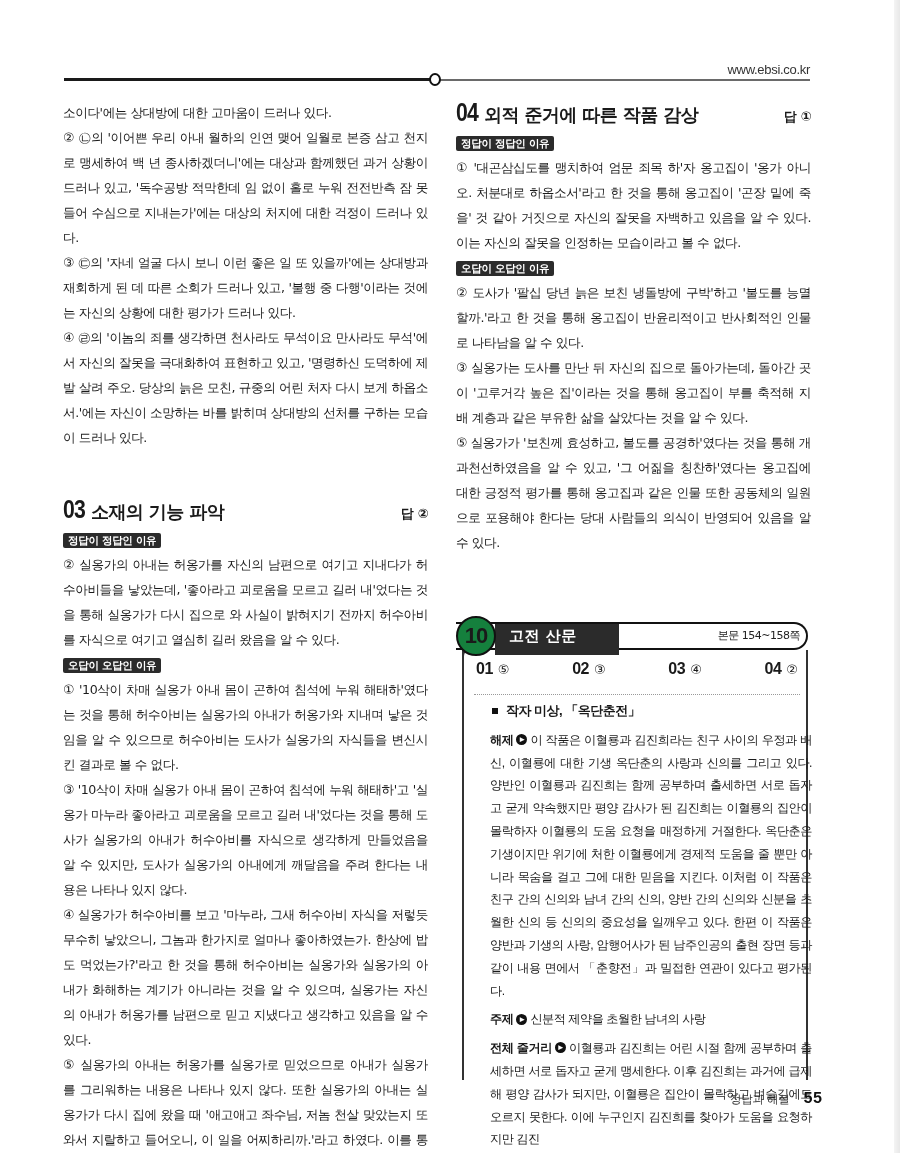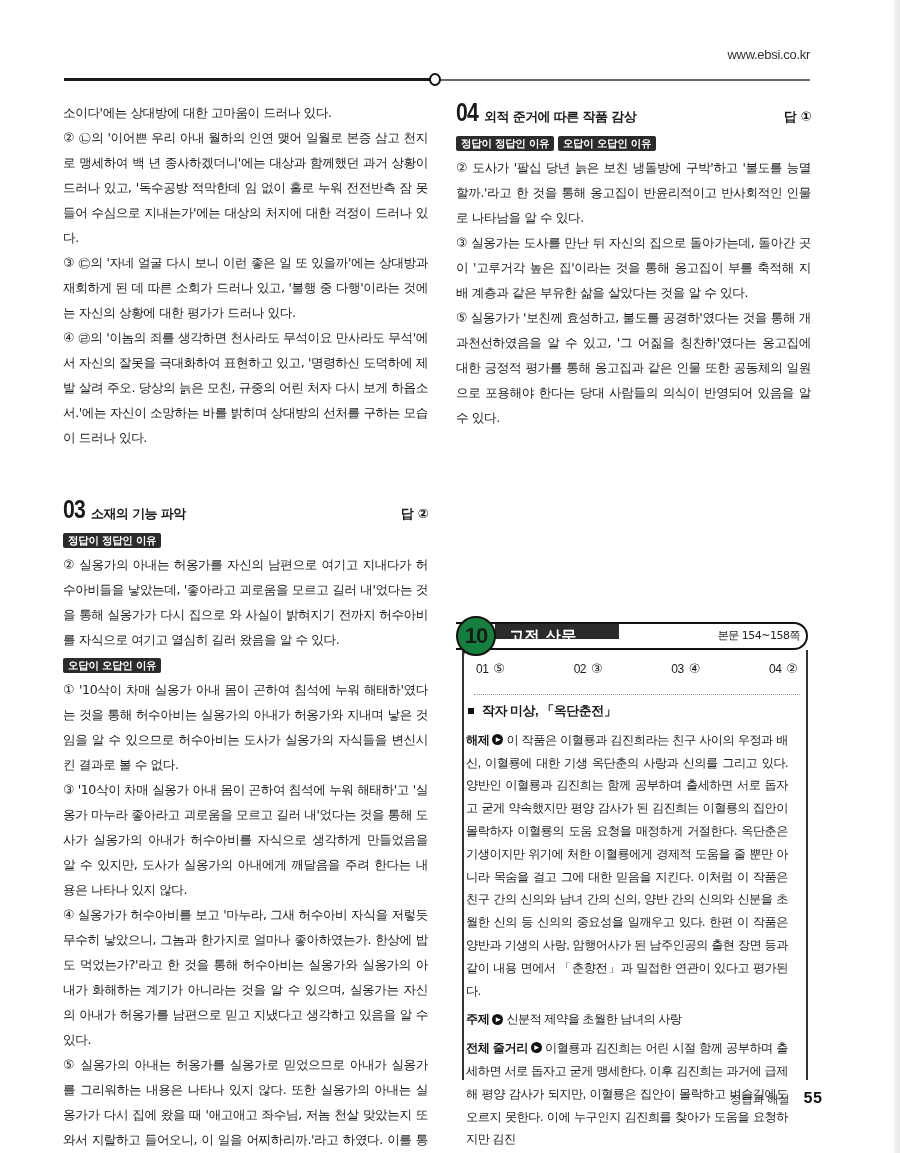--- a/index.html
+++ b/index.html
@@ -1,61 +1,61 @@
 <!DOCTYPE html>
 <html><head>
 <meta charset="utf-8">
 <style>
   html, body { margin:0; padding:0; background:#ffffff; }
   body { width:900px; height:1153px; position:relative; overflow:hidden;
          font-family:"DejaVu Sans", "Liberation Sans", sans-serif; color:#1a1a1a; }
-  .site-url { position:absolute; top:47px; right:90px; font-size:13px; color:#333;
+  .site-url { position:absolute; top:62px; right:90px; font-size:13px; color:#333;
               font-family:"Liberation Sans", sans-serif; letter-spacing:-0.3px; }
   .top-rule-left { position:absolute; top:78px; left:64px; width:368px; height:3px; background:#1a1a1a; }
   .top-rule-right { position:absolute; top:79px; left:440px; width:370px; height:2px; background:#6a6a6a; }
   .top-rule-dot { position:absolute; top:73px; left:429px; width:8px; height:9px; border:2.5px solid #111;
                   border-radius:50%; background:#fff; }
   .right-edge { position:absolute; top:0; right:0; width:6px; height:1153px;
                 background:linear-gradient(90deg,#f4f4f4,#e8e8e8); }
 
   .col { position:absolute; font-size:12.6px; line-height:25px; letter-spacing:-0.4px; text-align:justify; }
   .col-left { left:63px; top:100px; width:365px; }
   .col-right { left:456px; top:100px; width:355px; }
   .col p { margin:0; }
 
   .q-head { display:flex; align-items:baseline; justify-content:space-between; margin:0; height:30px; }
   .q-num { font-family:"Liberation Sans", sans-serif; font-weight:bold; font-size:25px; letter-spacing:-1px;
            transform:scaleX(0.85); transform-origin:left; display:inline-block; width:26px; }
-  .q-title { font-size:13px; font-weight:bold; letter-spacing:-0.6px; margin-left:2px; }
+  .q-title { font-size:18px; font-weight:bold; letter-spacing:-0.6px; margin-left:2px; }
   .q-left { display:flex; align-items:baseline; }
   .q-ans { font-size:13px; font-weight:bold; }
   .badge { display:inline-block; background:#2b2b2b; color:#fff; font-size:10.5px; font-weight:bold;
            padding:0 5px; line-height:15px; border-radius:2px; letter-spacing:-0.3px; margin-top:2px; }
   .gap { height:38px; }
 
   
   .s10 { position:absolute; left:456px; top:616px; width:352px; height:460px; }
   .s10-header { position:absolute; left:0; top:6px; width:350px; height:24px; border:2.5px solid #111;
                 border-left:none; border-radius:0 14px 14px 0; background:#fff; }
   .s10-circle { position:absolute; left:0; top:0; width:36px; height:36px; border:2.5px solid #111;
                 border-radius:50%; background:#15803d; z-index:3; display:flex; align-items:center; justify-content:center;
                 font-family:"Liberation Sans", sans-serif; font-weight:bold; font-size:22px; letter-spacing:-1px; }
-  .s10-title { position:absolute; left:39px; top:8px; height:15px; width:124px; background:#2b2b2b; color:#fff;
+  .s10-title { position:absolute; left:39px; top:8px; height:31px; width:124px; background:#2b2b2b; color:#fff;
                font-weight:bold; font-size:15px; line-height:25px; padding-left:14px; letter-spacing:0.5px; z-index:2; box-sizing:border-box; }
   .s10-pages { position:absolute; right:8px; top:12px; font-size:11px; color:#222; letter-spacing:-0.5px; z-index:2; }
   .s10-body { position:absolute; left:6px; top:34px; width:342px; height:430px; border:2px solid #333;
               border-top:none; border-bottom:none; border-radius:0 0 0 0; }
   .s10-body::before { content:""; position:absolute; left:-2px; top:-2px; width:14px; height:12px;
                       border-left:2px solid #333; border-top:2px solid #333; border-radius:8px 0 0 0; }
   .ans-row { position:absolute; left:12px; top:10px; width:322px; display:flex; justify-content:space-between;
              font-size:14px; }
-  .ans-row .an { font-family:"Liberation Sans", sans-serif; font-weight:normal; font-size:12px; letter-spacing:-0.5px; }
+  .ans-row .an { font-family:"Liberation Sans", sans-serif; font-weight:bold; font-size:16px; letter-spacing:-0.5px; }
   .ans-row .av { font-size:13px; margin-left:5px; }
   .dotline { position:absolute; left:10px; top:44px; width:326px; border-top:1.5px dotted #999; }
-  .s10-text { position:absolute; left:2px; top:50px; width:322px; font-size:12.2px; line-height:22.8px;
+  .s10-text { position:absolute; left:26px; top:50px; width:322px; font-size:12.2px; line-height:22.8px;
               letter-spacing:-0.5px; text-align:justify; font-family:"Liberation Sans", "DejaVu Sans", sans-serif; }
   .s10-text p { margin:0; }
   .work-title { font-weight:bold; font-size:13px; margin-bottom:6px !important; }
   .work-title .sq { display:inline-block; width:6px; height:6px; background:#111; margin:0 8px 2px 2px; vertical-align:middle; }
   .lbl { font-weight:bold; }
   .arrow-icon { display:inline-block; width:11px; height:11px; border-radius:50%; background:#111; color:#fff;
                 font-size:8px; line-height:11px; text-align:center; vertical-align:middle; margin:0 3px 2px 3px; }
   .spacer6 { height:6px; }
 
   .footer { position:absolute; top:1090px; left:730px; font-size:11.5px; color:#333; letter-spacing:-0.3px; }
@@ -97,20 +97,21 @@
 
 <div class="col col-right">
   <div class="q-head">
     <div class="q-left">
       <span class="q-num">04</span>
       <span class="q-title">외적 준거에 따른 작품 감상</span>
     </div>
     <span class="q-ans">답 ①</span>
   </div>
   <span class="badge">정답이 정답인 이유</span>
+  <p>① '대곤삼십도를 맹치하여 엄문 죄목 하'자 옹고집이 '옹가 아니오. 처분대로 하옵소서'라고 한 것을 통해 옹고집이 '곤장 밑에 죽을' 것 같아 거짓으로 자신의 잘못을 자백하고 있음을 알 수 있다. 이는 자신의 잘못을 인정하는 모습이라고 볼 수 없다.</p>
   <span class="badge">오답이 오답인 이유</span>
   <p>② 도사가 '팔십 당년 늙은 보친 냉돌방에 구박'하고 '불도를 능멸할까.'라고 한 것을 통해 옹고집이 반윤리적이고 반사회적인 인물로 나타남을 알 수 있다.</p>
   <p>③ 실옹가는 도사를 만난 뒤 자신의 집으로 돌아가는데, 돌아간 곳이 '고루거각 높은 집'이라는 것을 통해 옹고집이 부를 축적해 지배 계층과 같은 부유한 삶을 살았다는 것을 알 수 있다.</p>
   <p>⑤ 실옹가가 '보친께 효성하고, 불도를 공경하'였다는 것을 통해 개과천선하였음을 알 수 있고, '그 어짊을 칭찬하'였다는 옹고집에 대한 긍정적 평가를 통해 옹고집과 같은 인물 또한 공동체의 일원으로 포용해야 한다는 당대 사람들의 의식이 반영되어 있음을 알 수 있다.</p>
 </div>
 
 <div class="s10">
   <div class="s10-circle">10</div>
   <div class="s10-title">고전 산문</div>
   <div class="s10-header"></div>

